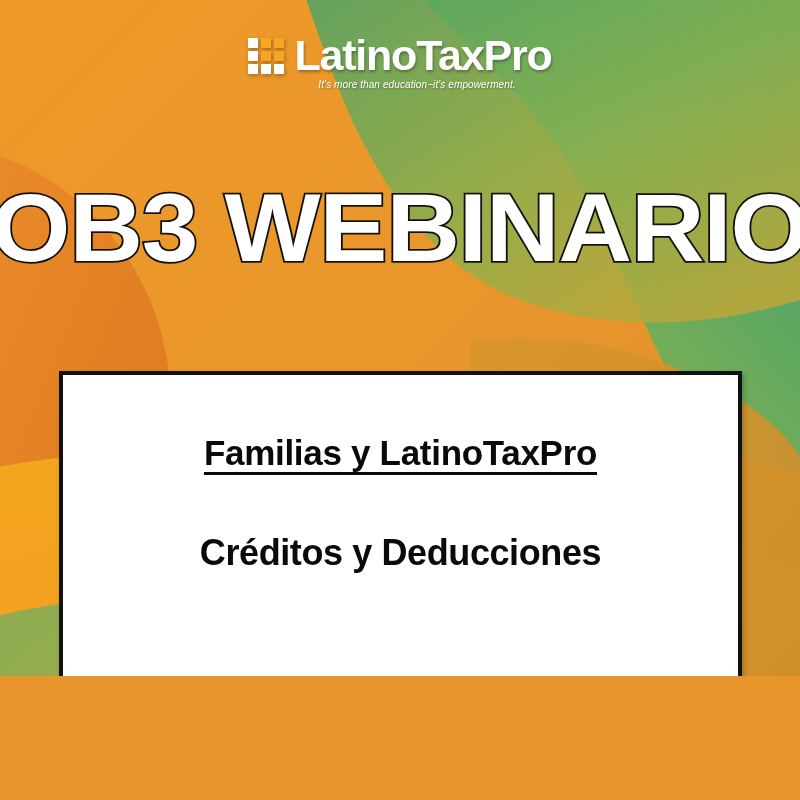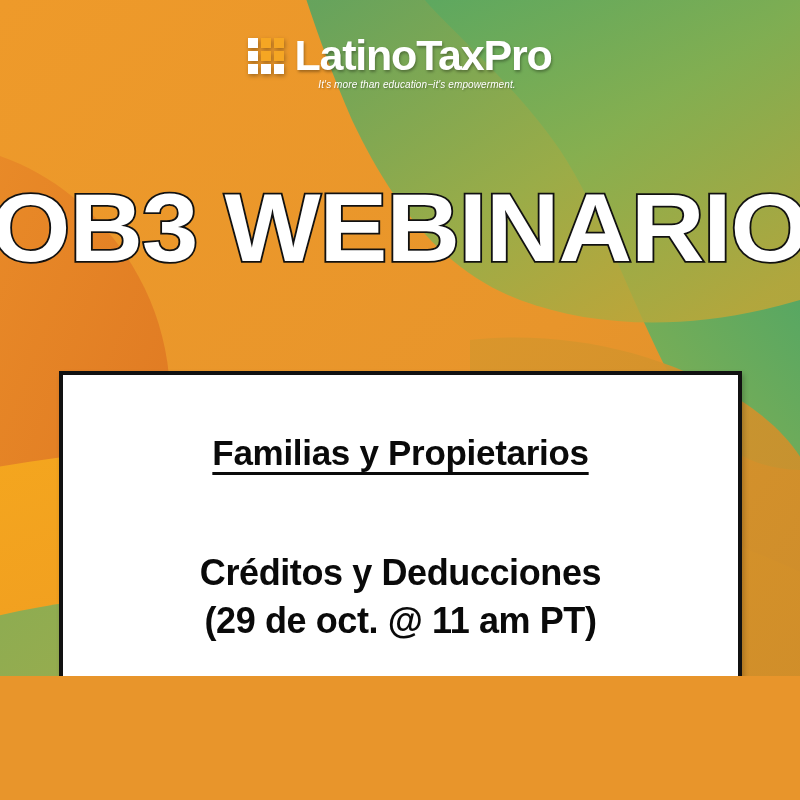--- a/index.html
+++ b/index.html
@@ -125,21 +125,21 @@
     font-weight: bold;
     font-size: 35px;
     line-height: 40px;
     color: #0A0A0A;
     text-decoration: underline;
     text-underline-offset: 7px;
     text-decoration-thickness: 3px;
     letter-spacing: -0.3px;
   }
   .card-sub {
-    margin-top: 76px;
+    margin-top: 56px;
     font-family: "Liberation Sans", sans-serif;
     font-weight: bold;
     font-size: 36px;
     line-height: 48px;
     color: #0A0A0A;
     letter-spacing: -0.4px;
   }
   .card-sub .l2 { display: block; }
 </style>
 </head>
@@ -230,21 +230,20 @@
       </span>
       <span class="logo-word">LatinoTaxPro</span>
     </div>
     <div class="logo-tagline">It's more than education−it's empowerment.</div>
   </div>
 
   <div class="headline">OB3 WEBINARIO</div>
 
   <div class="card">
     <div class="card-inner">
-      <div class="card-title">Familias y Propietarios</div>
+      <div class="card-title">Familias y LatinoTaxPro</div>
       <div class="card-sub">
         <span class="l2">Créditos y Deducciones</span>
-        <span class="l2">(29 de oct. @ 11 am PT)</span>
       </div>
     </div>
   </div>
 
 </div>
 
 </body></html>

